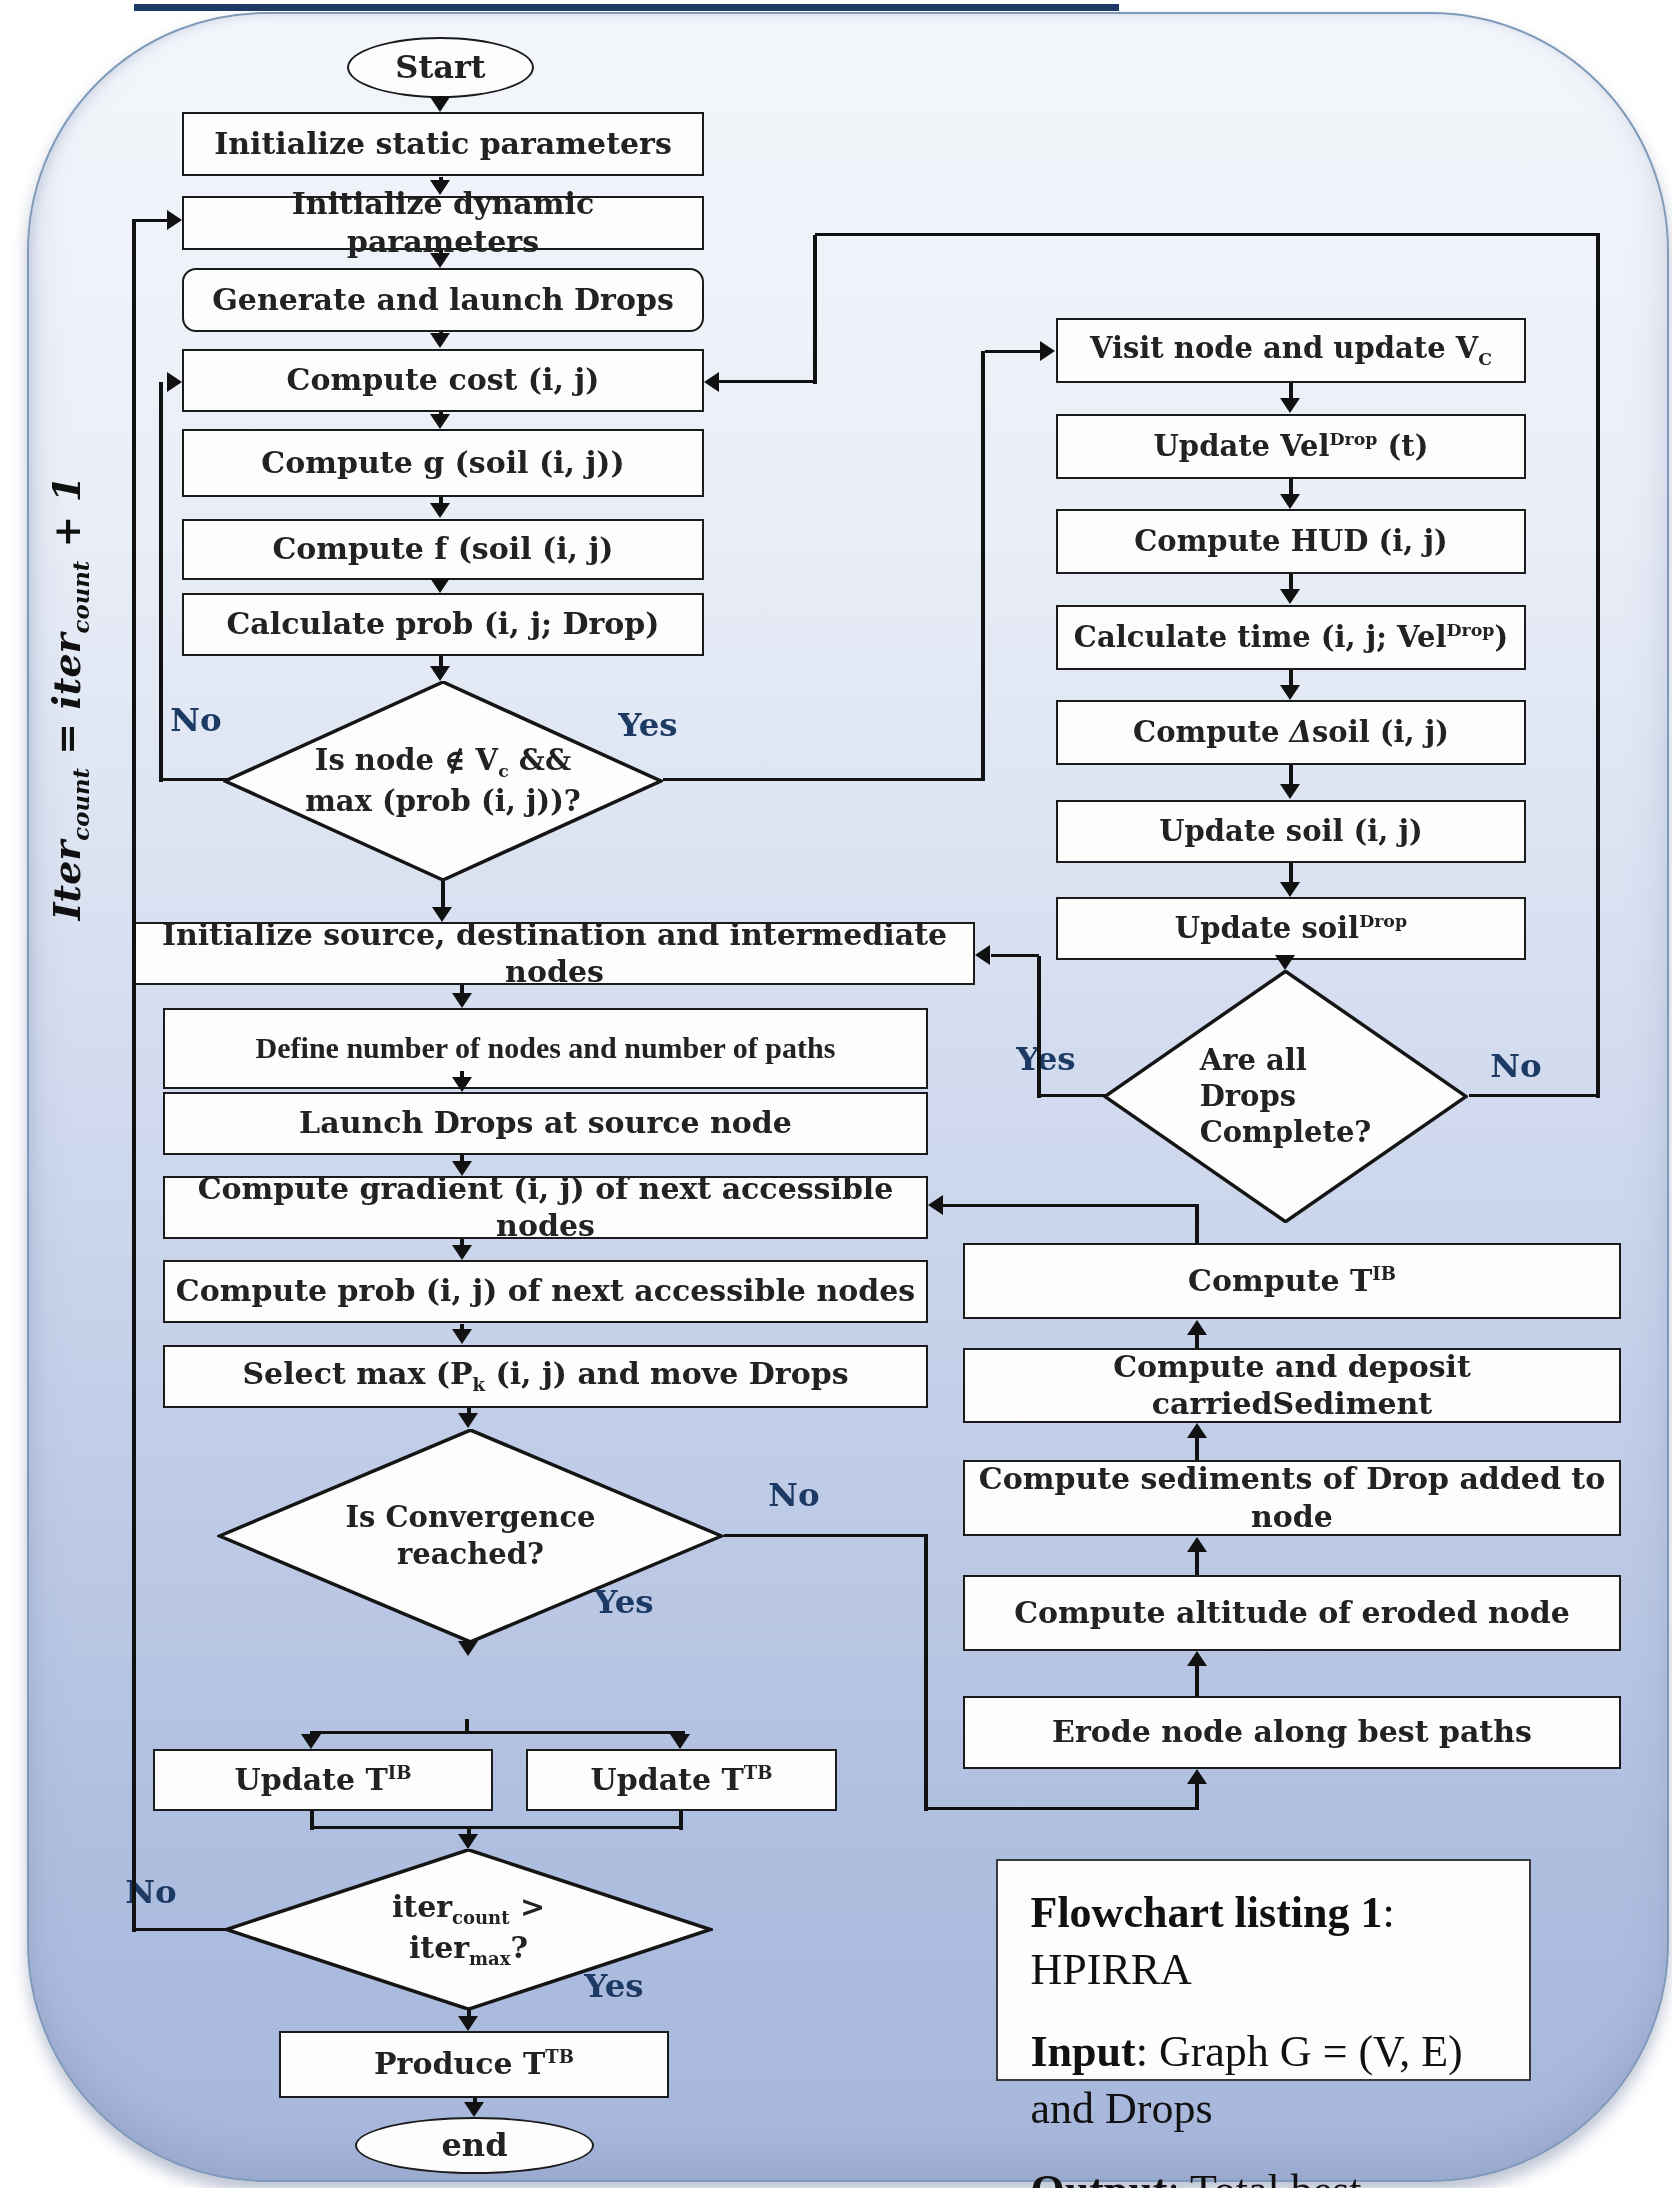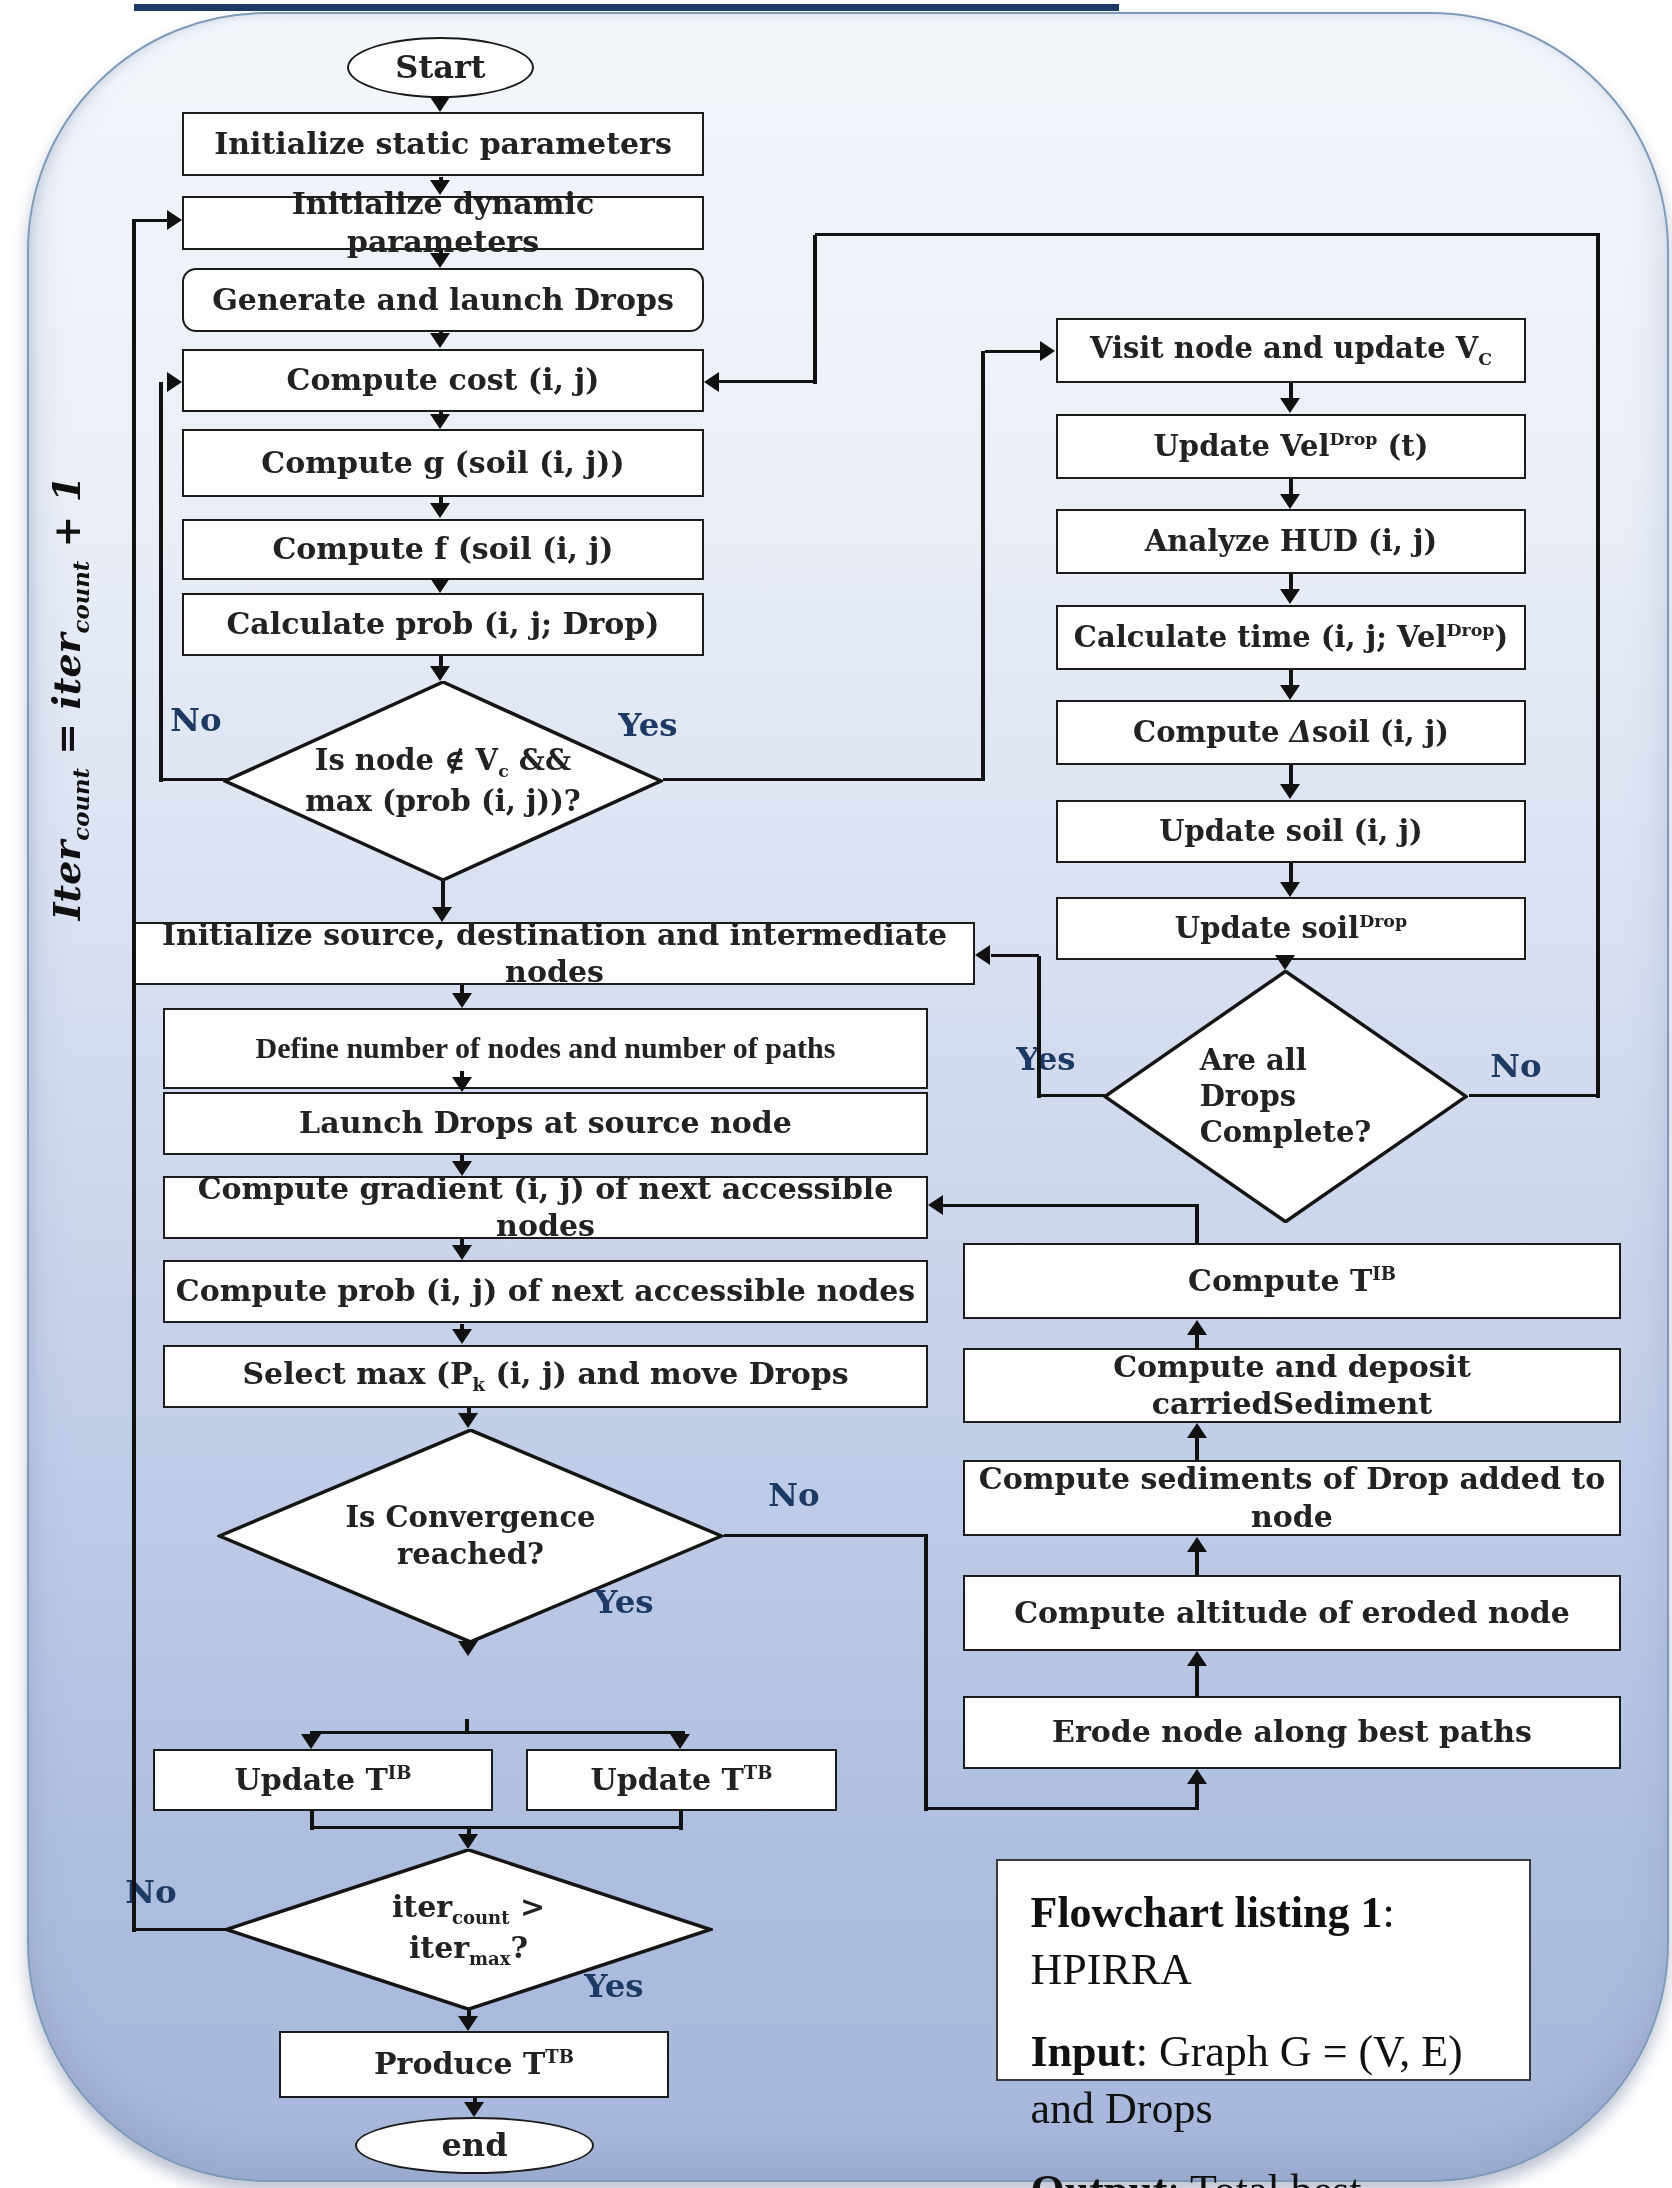--- a/index.html
+++ b/index.html
@@ -163,21 +163,21 @@
         <span class="nl fs31">Produce T<sup>TB</sup></span>
       </div>
 
     <div class="node" id="n-r1">
         <span class="nl fs30">Visit node and update V<sub>C</sub></span>
       </div>
     <div class="node" id="n-r2">
         <span class="nl fs30">Update Vel<sup>Drop</sup> (t)</span>
       </div>
     <div class="node" id="n-r3">
-        <span class="nl fs30">Analyze HUD (i, j)</span>
+        <span class="nl fs30">Compute HUD (i, j)</span>
       </div>
     <div class="node" id="n-r4">
         <span class="nl fs30">Calculate time (i, j; Vel<sup>Drop</sup>)</span>
       </div>
     <div class="node" id="n-r5">
         <span class="nl fs30">Compute <i>Δ</i>soil (i, j)</span>
       </div>
     <div class="node" id="n-r6">
         <span class="nl fs30">Update soil (i, j)</span>
       </div>

